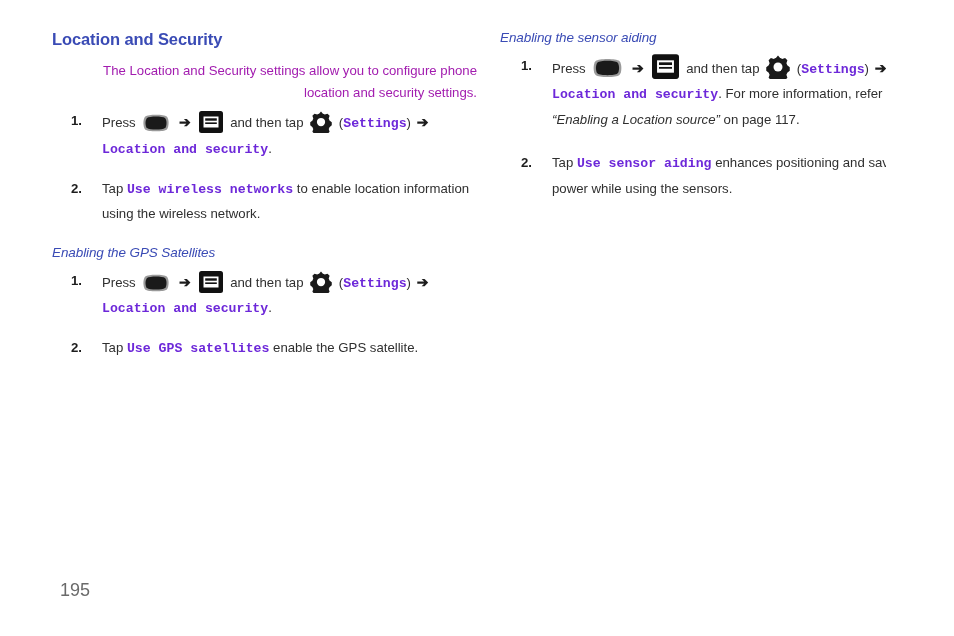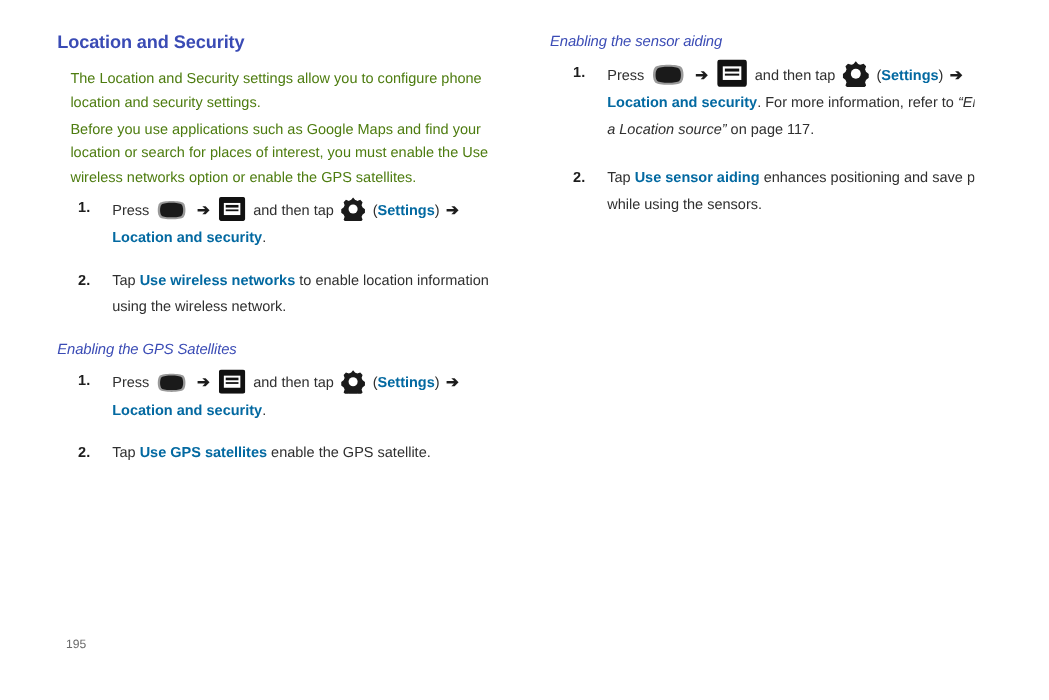--- a/index.html
+++ b/index.html
@@ -37,24 +37,25 @@
     font-style: italic;
     color: #3a4bb5;
     margin: 18px 0 8px 0;
     letter-spacing: -0.1px;
     line-height: 1.15;
   }
   h2.sub-title.first { margin-top: 0; }
 
   p.body-para {
     font-size: 13.2px;
-    color: #4d7c0f;
+    color: #a21caf;
     line-height: 1.62;
     margin: 0 0 4px 0;
     padding-left: 12px;
+    text-align: right;
   }
 
   ol.steps {
     list-style: none;
     margin: 6px 0 0 0;
     padding: 0;
   }
   ol.steps > li {
     position: relative;
     padding-left: 50px;
@@ -69,21 +70,21 @@
     left: 0; top: 0;
     width: 30px;
     text-align: right;
     font-weight: bold;
     font-size: 13.2px;
     color: #1d1d1d;
   }
   .col-right ol.steps > li { padding-left: 52px; margin-bottom: 18px; }
   .col-right .step-num { width: 32px; }
 
-  b, strong { font-weight: bold; color: #0369a1; }
+  b, strong { font-weight: bold; color: #6d28d9; font-family: Liberation Mono, monospace; }
   i, em { font-style: italic; }
 
   .arrow {
     font-weight: bold;
     font-size: 14px;
     color: #1d1d1d;
     padding: 0 2px;
     vertical-align: baseline;
   }
 
@@ -92,37 +93,36 @@
     display: inline-block;
     vertical-align: -6px;
     margin: 0 3px;
   }
   .ico svg { display: block; }
 
   .pagenum {
     position: absolute;
     left: 60px;
     top: 580px;
-    font-size: 11px;
+    font-size: 18px;
     color: #6a6a6a;
   }
 </style>
 </head>
 <body>
 
 <div class="page">
 
   <div class="col col-left">
 
     <h1 class="section-title">Location and Security</h1>
 
     <p class="body-para">The Location and Security settings allow you to configure phone location and security settings.</p>
 
 
-    <p class="body-para">Before you use applications such as Google Maps and find your location or search for places of interest, you must enable the Use wireless networks option or enable the GPS satellites.</p>
 
     <ol class="steps">
       <li>
         <span class="step-num">1.</span>
         <span>Press</span>
         <span class="ico">
           <svg width="28" height="20" viewBox="0 0 28 20">
             <path d="M3.2 3.6 C6 1.1 22 1.1 24.8 3.6 C27.2 6 27.2 14 24.8 16.4 C22 18.9 6 18.9 3.2 16.4 C0.8 14 0.8 6 3.2 3.6 Z" fill="#9a9a9a"></path>
             <path d="M5.0 4.9 C7.4 2.9 20.6 2.9 23.0 4.9 C25.0 6.9 25.0 13.1 23.0 15.1 C20.6 17.1 7.4 17.1 5.0 15.1 C3.0 13.1 3.0 6.9 5.0 4.9 Z" fill="#1a1a1a"></path>
           </svg>

